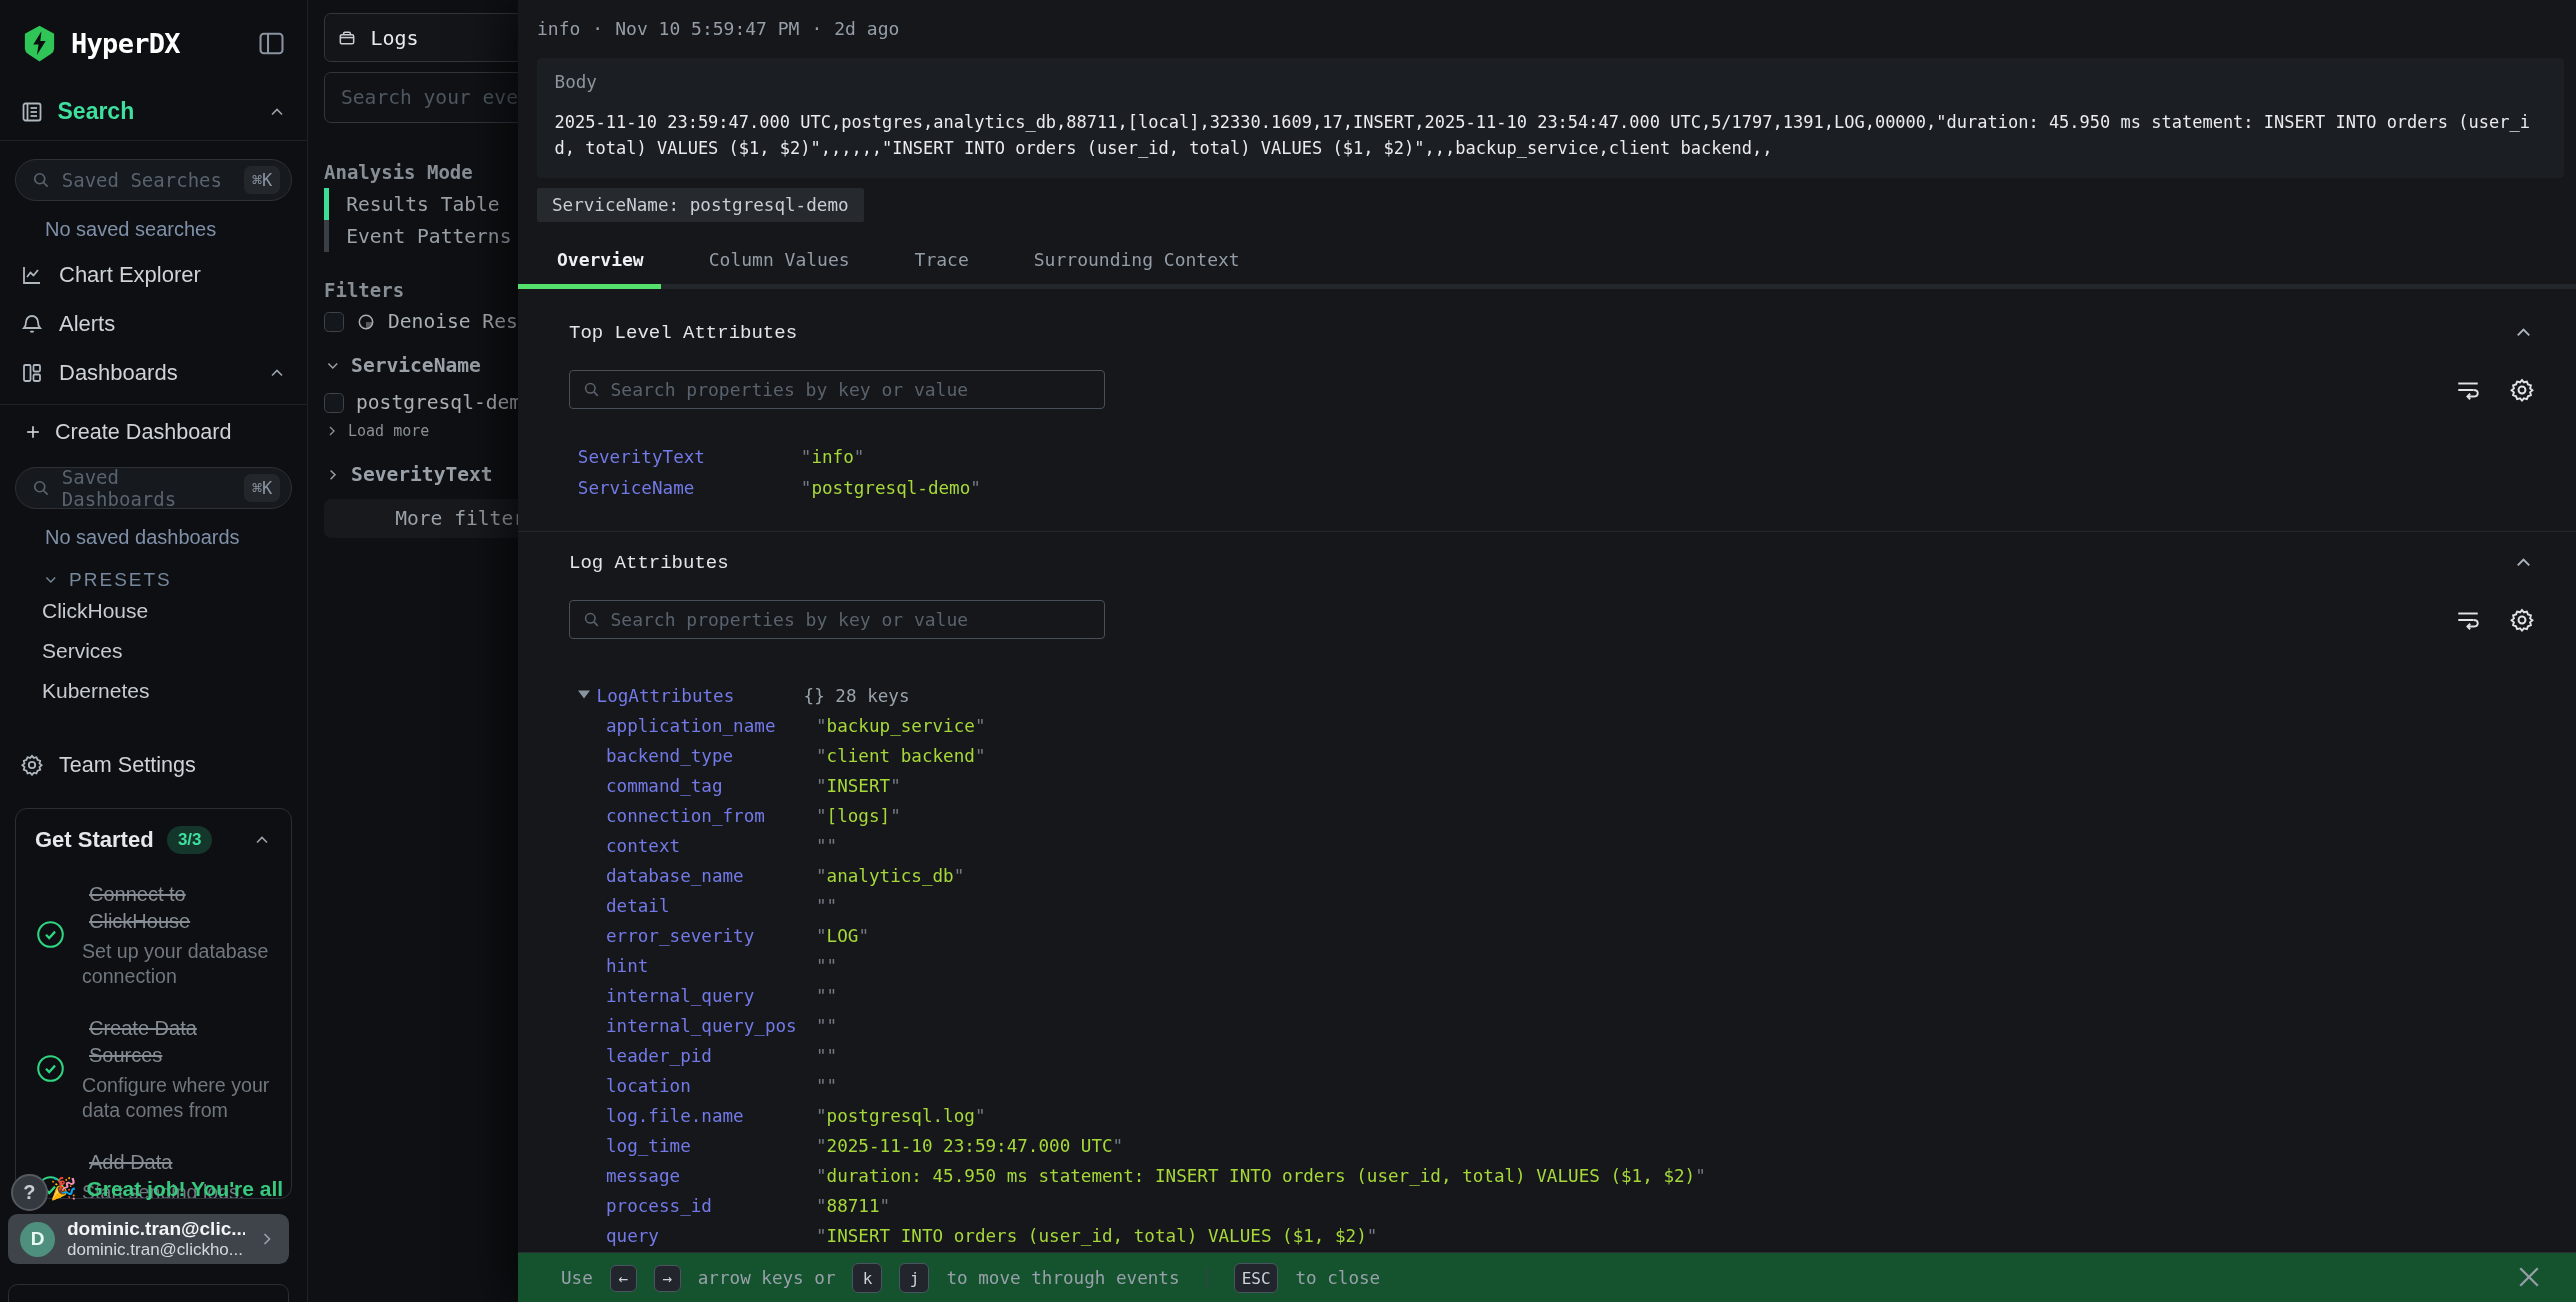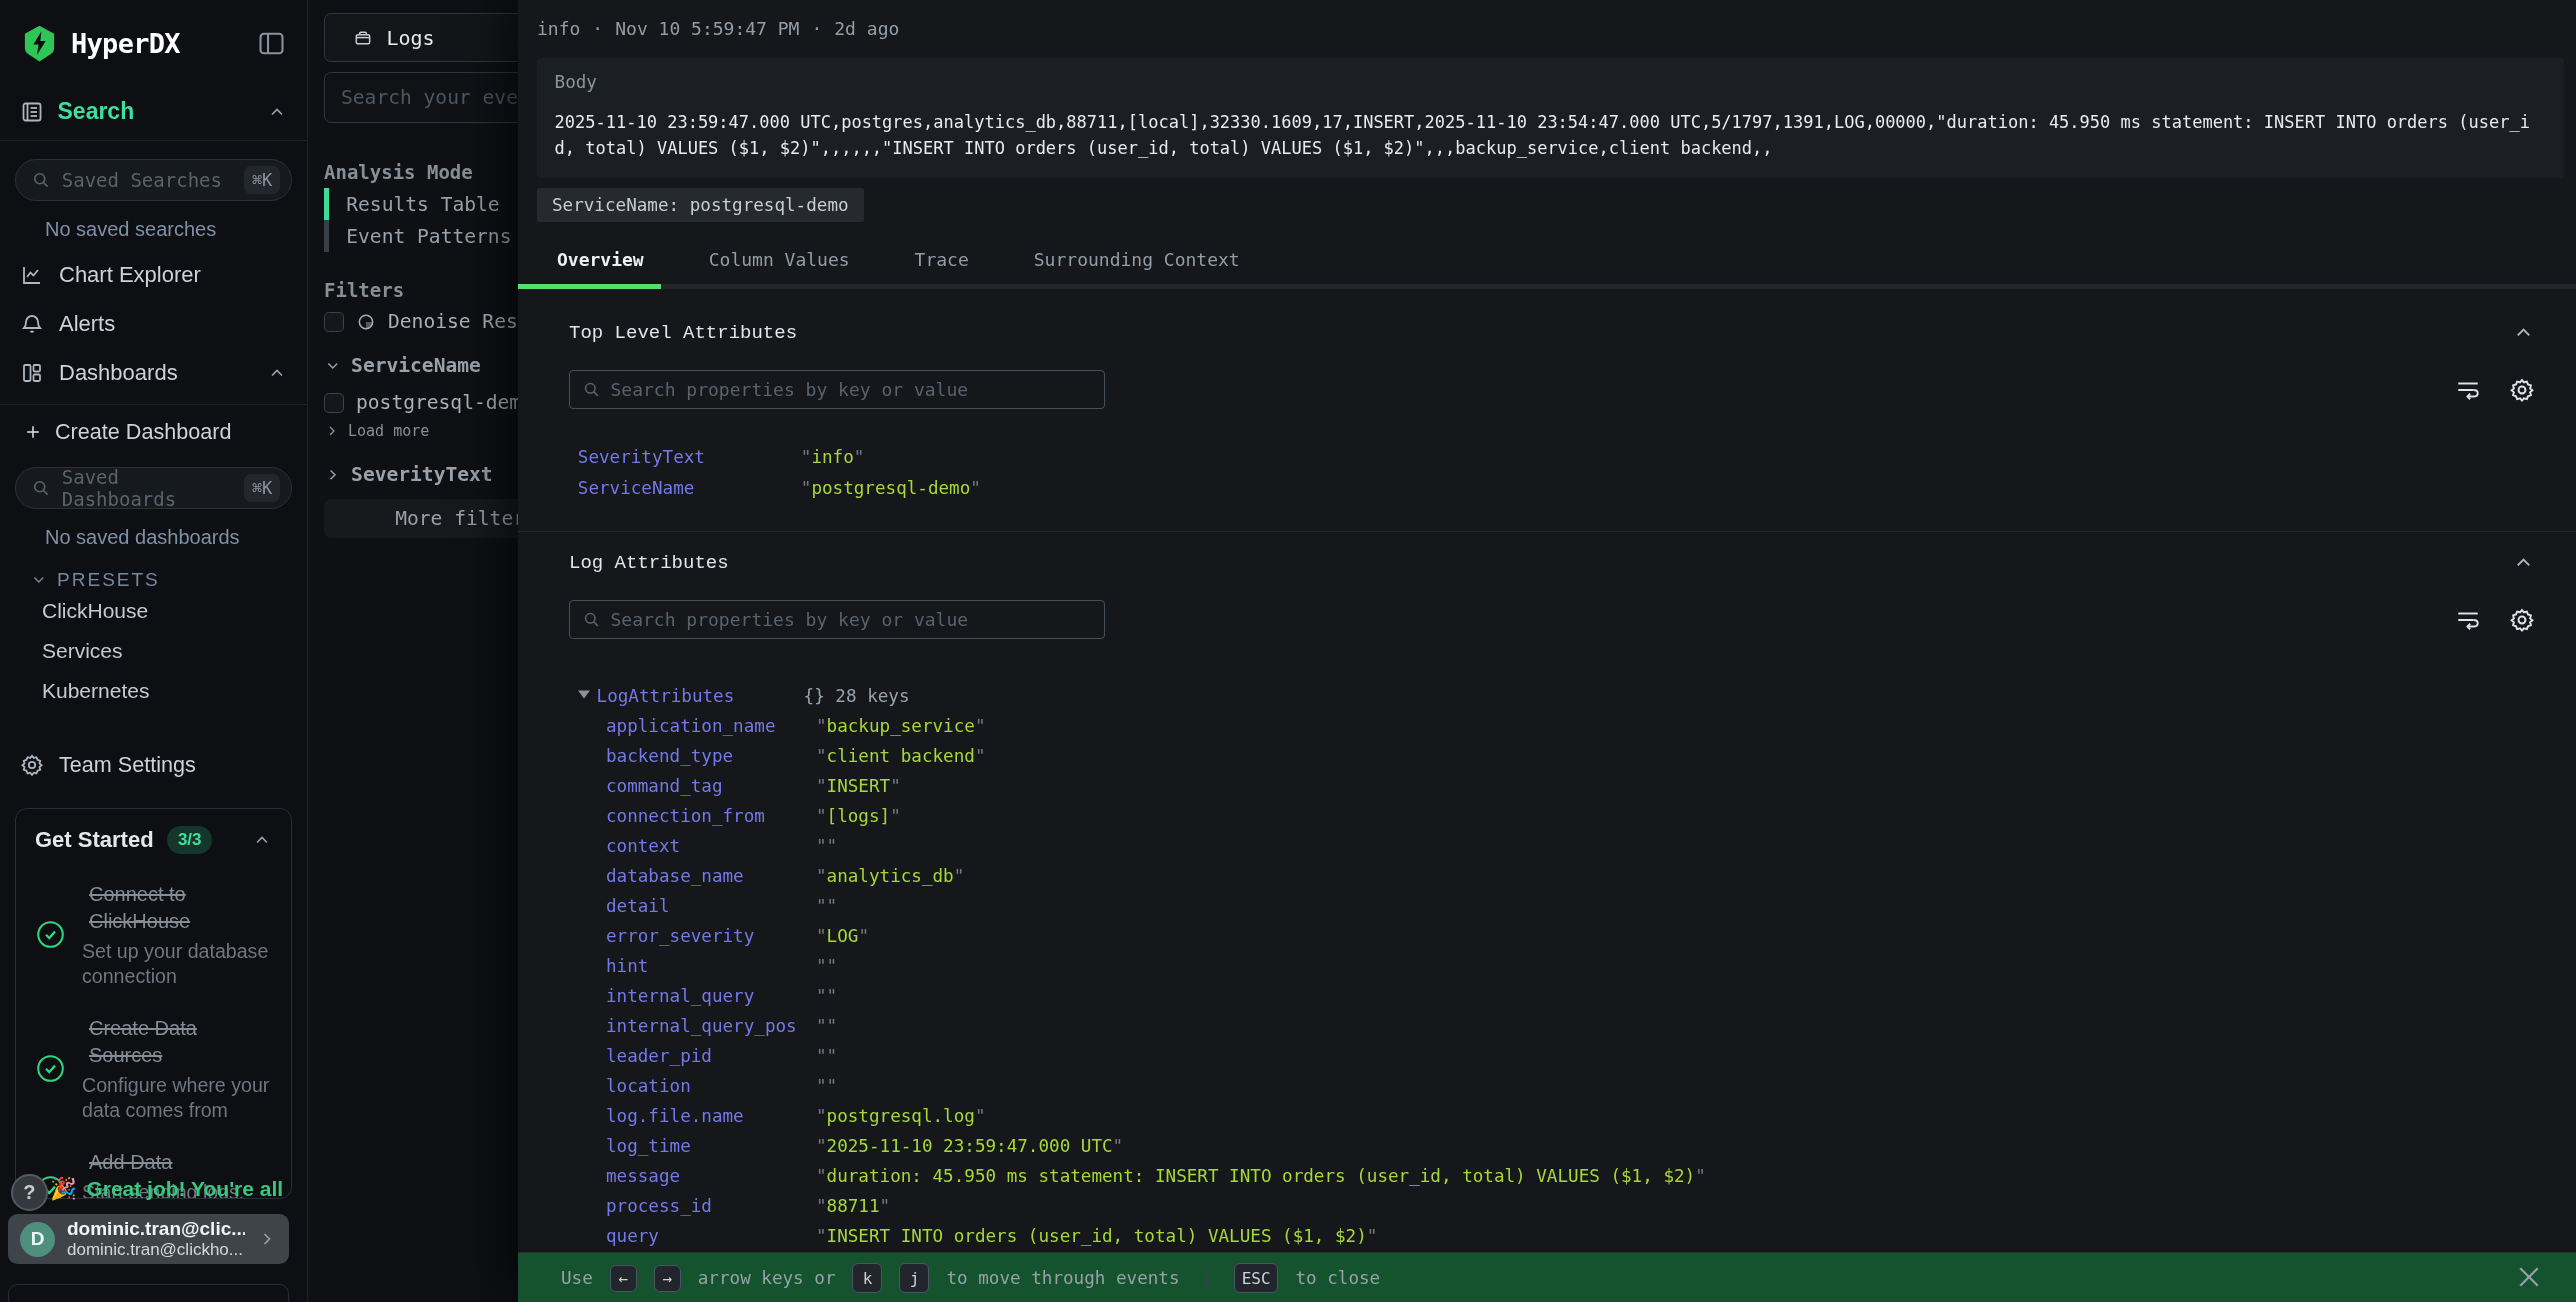--- a/index.html
+++ b/index.html
@@ -19,21 +19,21 @@
   .divider { border-top:0.7px solid #1f2328; margin-top:15px; }
   .pill-input { margin:17.6px 15px 0 15px; height:42px; background:#16191d; border:0.7px solid #2c3137; border-radius:21.6px; display:flex; align-items:center; gap:10.8px; padding:0 10.8px 0 15px; }
   .pill-input .ph { font-family:"DejaVu Sans Mono", monospace; font-size:19px; color:#59636e; flex:1; }
   .kbd-chip { font-family:"DejaVu Sans Mono", monospace; font-size:17px; color:#8a93a0; background:#23262b; border-radius:6.8px; padding:4px 8px; }
   .muted-note { font-size:20px; color:#7f90a8; padding:0 20px 0 45px; margin-top:17.6px; }
   .nav-list { margin-top:9.5px; }
   .nav-item { display:flex; align-items:center; gap:15px; padding:11.5px 20px; cursor:pointer; }
   .nav-item .nv { font-size:22px; color:#ced3d9; flex:1; }
   .create-row { display:flex; align-items:center; gap:12px; padding:13.5px 20px 4px 23px; }
   .create-row .nv { font-size:21.6px; color:#ced3d9; }
-  .presets-head { display:flex; align-items:center; gap:9.5px; padding:0 20px 0 30px; margin-top:20px; }
+  .presets-head { display:flex; align-items:center; gap:9.5px; padding:0 20px 0 42px; margin-top:20px; }
   .presets-head .nv { font-size:19px; color:#77879d; letter-spacing:2px; }
   .preset-item { font-size:21px; color:#c5cbd1; padding:8px 20px 8px 42px; cursor:pointer; }
   .team-row { display:flex; align-items:center; gap:15px; padding:10.8px 20px; margin-top:30px; }
   .team-row .nv { font-size:21.6px; color:#ced3d9; }
 
   .gs-card { margin:19px 15px 0 15px; border:0.7px solid #2a2f35; border-radius:12px; padding:17.6px 19px 13.5px 19px; height:391px; overflow:hidden; position:relative; }
   .gs-head { display:flex; align-items:center; gap:13.5px; }
   .gs-title { font-size:22px; font-weight:bold; color:#e6e9ec; }
   .gs-badge { font-size:17px; font-weight:bold; color:#3edf9f; background:#15362a; border-radius:15px; padding:4px 10.8px; }
   .gs-head .chev { margin-left:auto; }
@@ -48,21 +48,21 @@
   .help-circle { position:absolute; left:10.8px; top:1174px; width:37px; height:37px; border-radius:50%; background:#34383f; border:2px solid #55595f; color:#c7ccd2; font-size:20px; font-weight:bold; display:flex; align-items:center; justify-content:center; z-index:5; }
   .user-card { position:absolute; left:8px; top:1214px; width:281px; height:50px; background:#3f444b; border-radius:9.5px; display:flex; align-items:center; gap:12px; padding:0 12px; z-index:5; }
   .avatar { width:35px; height:35px; border-radius:50%; background:#4e8f7d; color:#eafaf3; font-size:19px; font-weight:bold; display:flex; align-items:center; justify-content:center; flex:0 0 auto; }
   .user-texts { flex:1; min-width:0; }
   .user-name { font-size:19px; font-weight:bold; color:#f2f4f6; white-space:nowrap; overflow:hidden; }
   .user-mail { font-size:17px; color:#d4d8dd; white-space:nowrap; overflow:hidden; }
   .bottom-sliver { position:absolute; left:8px; top:1284px; width:281px; height:41px; border:0.7px solid #2a2f35; border-radius:9.5px; z-index:2; }
 
   
   .filters-col { position:absolute; left:308px; top:0; width:311px; height:1303px; background:#0e1013; z-index:2; font-family:"DejaVu Sans Mono", monospace; }
-  .src-select { position:absolute; left:16px; top:13px; width:284px; height:49px; border:0.7px solid #33373d; border-radius:6.8px; background:#131519; display:flex; align-items:center; gap:13.5px; padding:0 28px; }
+  .src-select { position:absolute; left:16px; top:13px; width:284px; height:49px; border:0.7px solid #33373d; border-radius:6.8px; background:#131519; display:flex; align-items:center; gap:13.5px; padding:0 12px; }
   .src-select .nv { font-size:20px; color:#e8eaec; }
   .evt-search { position:absolute; left:16px; top:72px; width:284px; height:51px; border:0.7px solid #33373d; border-radius:6.8px; background:#101216; display:flex; align-items:center; padding:0 16px; overflow:hidden; }
   .evt-search .ph { font-size:19.6px; color:#4f5861; white-space:nowrap; }
   .f-label { position:absolute; left:16px; font-size:19px; font-weight:bold; color:#878e96; }
   .mode-list { position:absolute; left:16px; top:188px; }
   .mode-item { display:flex; align-items:stretch; gap:17.6px; height:32px; }
   .mode-bar { width:4.7px; background:#3a3f45; }
   .mode-bar.active { background:#3ddc97; }
   .mode-item .nv { font-size:19.6px; color:#9aa1a8; align-self:center; }
   .check-row { position:absolute; display:flex; align-items:center; gap:12px; white-space:nowrap; }

